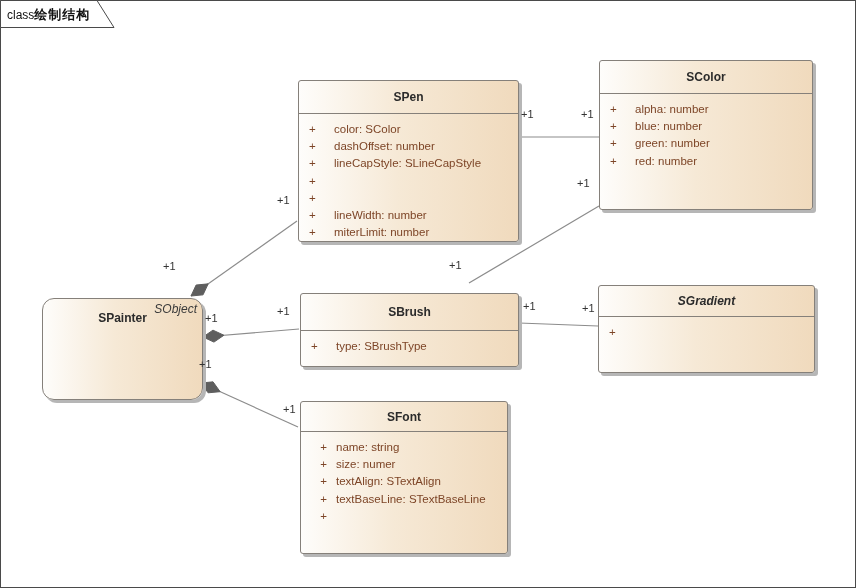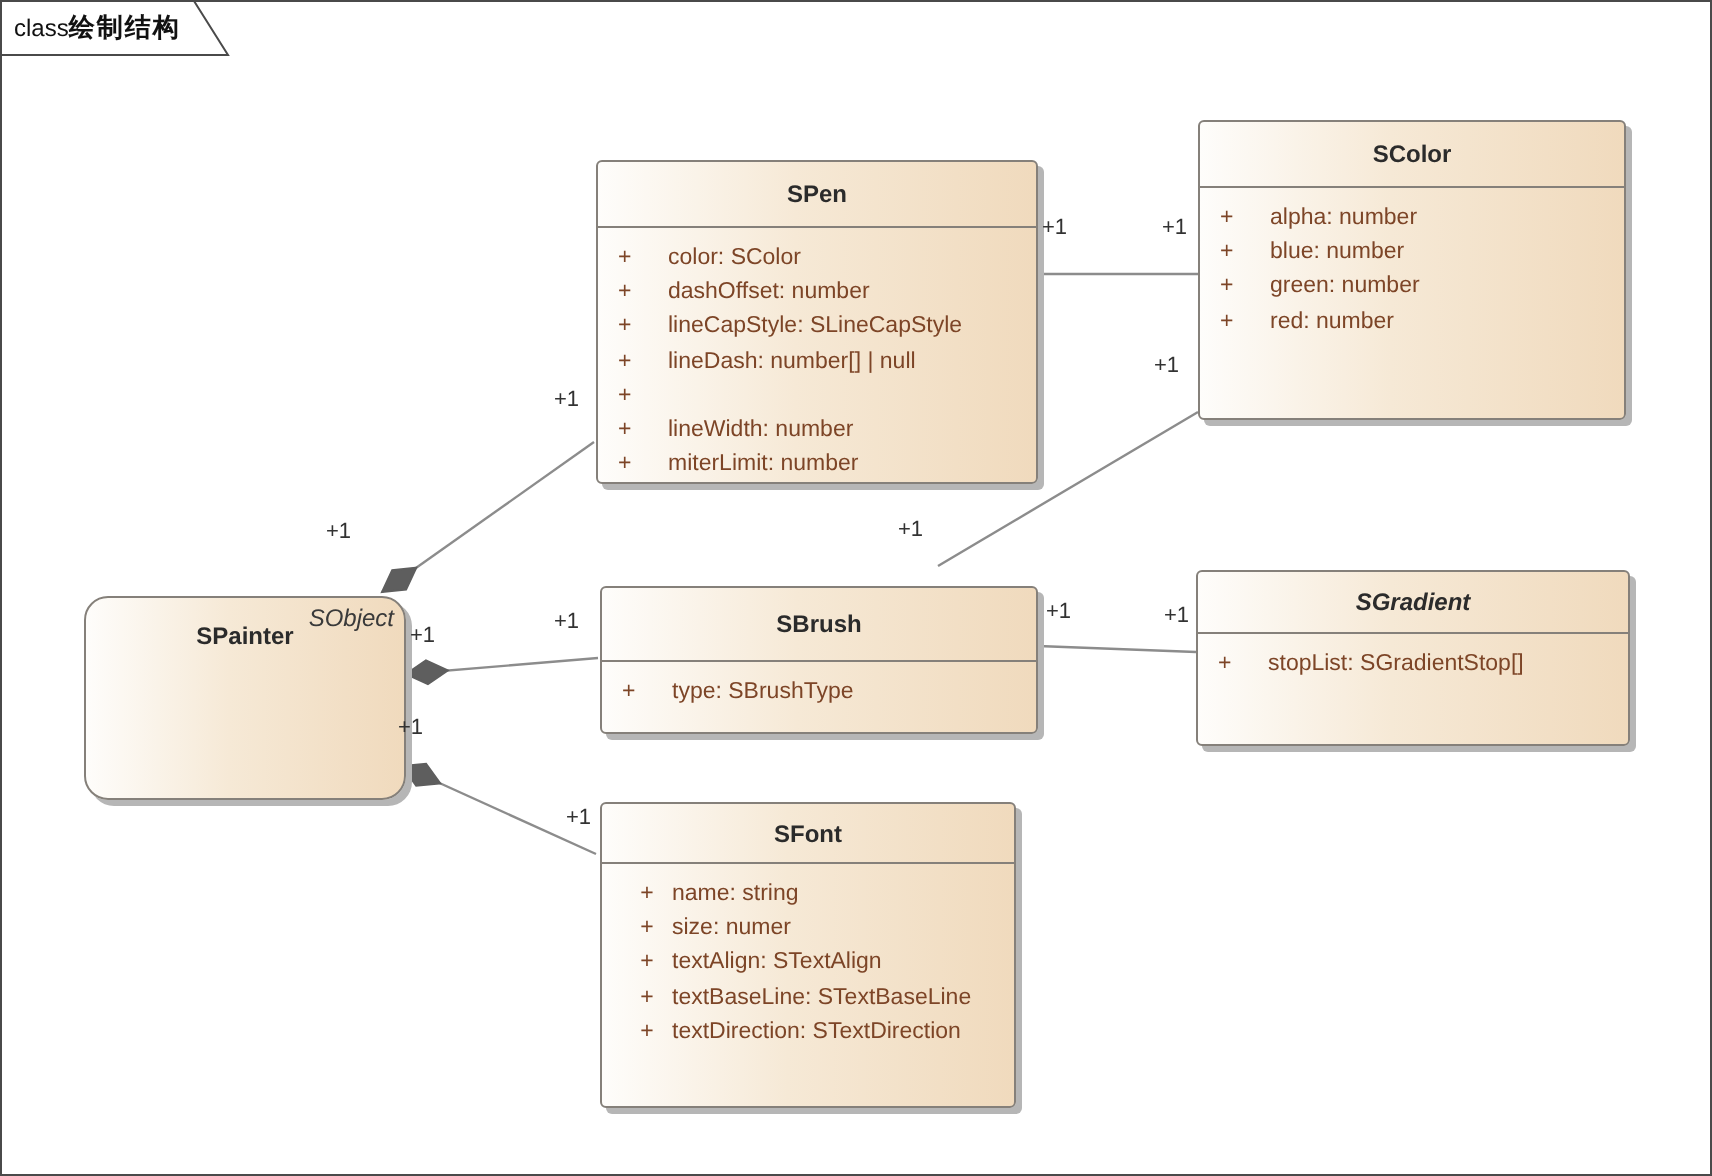--- a/index.html
+++ b/index.html
@@ -76,21 +76,20 @@
           <div class="attr-row">
             <span class="vis">+</span>
             <span class="txt">dashOffset: number</span>
           </div>
           <div class="attr-row">
             <span class="vis">+</span>
             <span class="txt">lineCapStyle: SLineCapStyle</span>
           </div>
           <div class="attr-row">
             <span class="vis">+</span>
-            <span class="txt">lineDash: number[] | null</span>
           </div>
           <div class="attr-row">
             <span class="vis">+</span>
           </div>
           <div class="attr-row">
             <span class="vis">+</span>
             <span class="txt">lineWidth: number</span>
           </div>
           <div class="attr-row">
             <span class="vis">+</span>
@@ -126,21 +125,20 @@
             <span class="vis">+</span>
             <span class="txt">type: SBrushType</span>
           </div>
         </div>
       </div>
       <div class="uml-class" style="left: 598px; top: 285px; width: 217px; height: 88px;">
         <div class="title italic" style="height: 31px;">SGradient</div>
         <div class="attrs">
           <div class="attr-row">
             <span class="vis">+</span>
-            <span class="txt">stopList: SGradientStop[]</span>
           </div>
         </div>
       </div>
       <div class="uml-class" style="left: 300px; top: 401px; width: 208px; height: 153px; text-align: center;">
         <div class="title" style="height: 30px;">SFont</div>
         <div class="attrs">
           <div class="attr-row">
             <span class="vis">+</span>
             <span class="txt">name: string</span>
           </div>
@@ -151,21 +149,20 @@
           <div class="attr-row">
             <span class="vis">+</span>
             <span class="txt">textAlign: STextAlign</span>
           </div>
           <div class="attr-row">
             <span class="vis">+</span>
             <span class="txt">textBaseLine: STextBaseLine</span>
           </div>
           <div class="attr-row">
             <span class="vis">+</span>
-            <span class="txt">textDirection: STextDirection</span>
           </div>
         </div>
       </div>
     </div>
   <div id="labels">
       <div class="mult" style="left: 521px; top: 108px;">+1</div>
       <div class="mult" style="left: 581px; top: 108px;">+1</div>
       <div class="mult" style="left: 449px; top: 259px;">+1</div>
       <div class="mult" style="left: 577px; top: 177px;">+1</div>
       <div class="mult" style="left: 523px; top: 300px;">+1</div>

